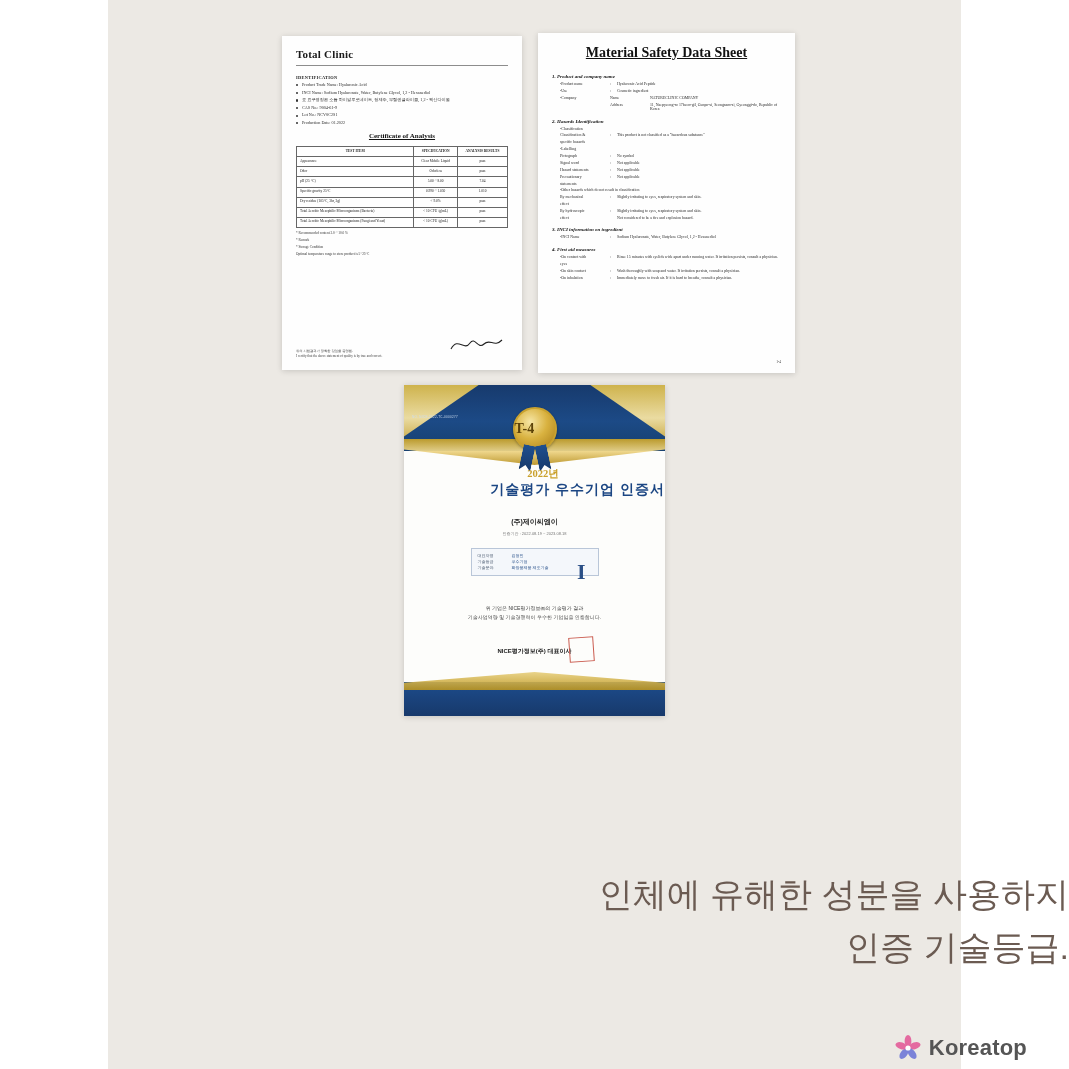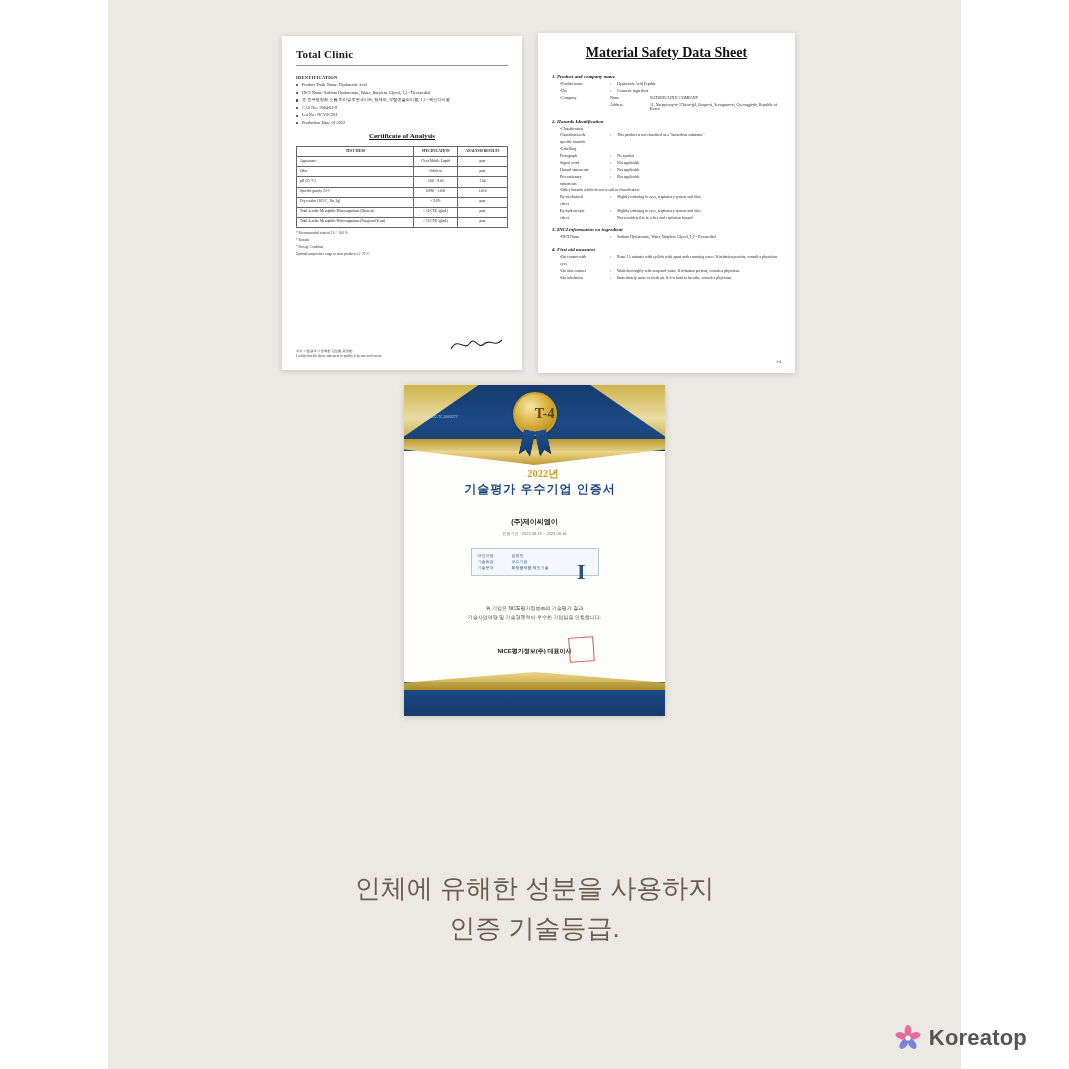--- a/index.html
+++ b/index.html
@@ -131,25 +131,25 @@
     opacity: .92;
   }
   .cert-ribbonL, .cert-ribbonR {
     position: absolute; top: 0; width: 52%; height: 66px;
     background: linear-gradient(180deg,#d8b94a 0%, #f5e3a3 50%, #c49a1e 100%);
     opacity: .95;
   }
   .cert-ribbonL { left: 0; clip-path: polygon(0 0, 55% 0, 0 78%); }
   .cert-ribbonR { right: 0; clip-path: polygon(45% 0, 100% 0, 100% 78%); }
   .cert-seal {
-    position: absolute; left: 50%; top: 7px; transform: translateX(-50%);
+    position: absolute; left: 50%; top: 22px; transform: translateX(-50%);
     width: 44px; height: 44px; border-radius: 50%;
     background: radial-gradient(circle at 38% 32%, #f6e6a5 0%, #d9b240 46%, #a87c17 100%);
     border: 2.5px solid #c9a22e;
-    display: flex; align-items: center; justify-content: flex-end;
+    display: flex; align-items: center; justify-content: flex-start;
     box-shadow: 0 1px 3px rgba(0,0,0,.35);
   }
   .cert-seal span {
     font-family: "Liberation Serif", serif;
     font-weight: bold; font-size: 14px; color: #5c4208;
   }
   .cert-seal::before, .cert-seal::after {
     content: ""; position: absolute; top: 36px; width: 12px; height: 26px;
     background: linear-gradient(180deg,#1e4f8f,#16396a);
   }
@@ -160,22 +160,22 @@
     font-size: 3px; color: #cddcee; letter-spacing: .3px;
     transform: rotate(0deg);
   }
   .cert-year {
     position: absolute; left: 0; right: 0; top: 82px; text-align: center;
     font-size: 10.5px; font-weight: bold; color: #caa12c;
     font-family: "Liberation Serif", serif;
     padding-left: 17px;
   }
   .cert-name {
-    position: absolute; left: 11px; right: 0; top: 96px; text-align: center;
-    font-size: 12px; font-weight: bold; color: #1b4683;
+    position: absolute; left: 11px; right: 0; top: 96px; text-align: right;
+    font-size: 14px; font-weight: bold; color: #1b4683;
     letter-spacing: 1px;
   }
   .cert-company {
     position: absolute; left: 0; right: 0; top: 132px; text-align: center;
     font-size: 7px; font-weight: bold; color: #222;
   }
   .cert-period {
     position: absolute; left: 0; right: 0; top: 146px; text-align: center;
     font-size: 4px; color: #777;
   }
@@ -224,28 +224,28 @@
   
   .headline {
     position: absolute; left: 0; right: 0; top: 786px;
     text-align: center;
     font-size: 45px; font-weight: bold;
     color: #5b4a42;
     letter-spacing: 1px;
   }
   .subcopy {
     position: absolute; left: 0; right: 0; top: 868px;
-    text-align: center;
-    font-size: 26px; line-height: 1.55;
+    text-align: right;
+    font-size: 34px; line-height: 1.55;
     color: #6b5b52;
   }
 
   
   .watermark {
-    position: absolute; right: 42px; bottom: 18px;
+    position: absolute; right: 42px; bottom: 8px;
     display: flex; align-items: flex-end; gap: 8px;
   }
   .wm-logo { width: 26px; height: 26px; position: relative; }
   .wm-text {
     font-size: 22px; font-weight: bold; color: #555;
     letter-spacing: .2px;
   }
 </style>
 </head>
 <body>

